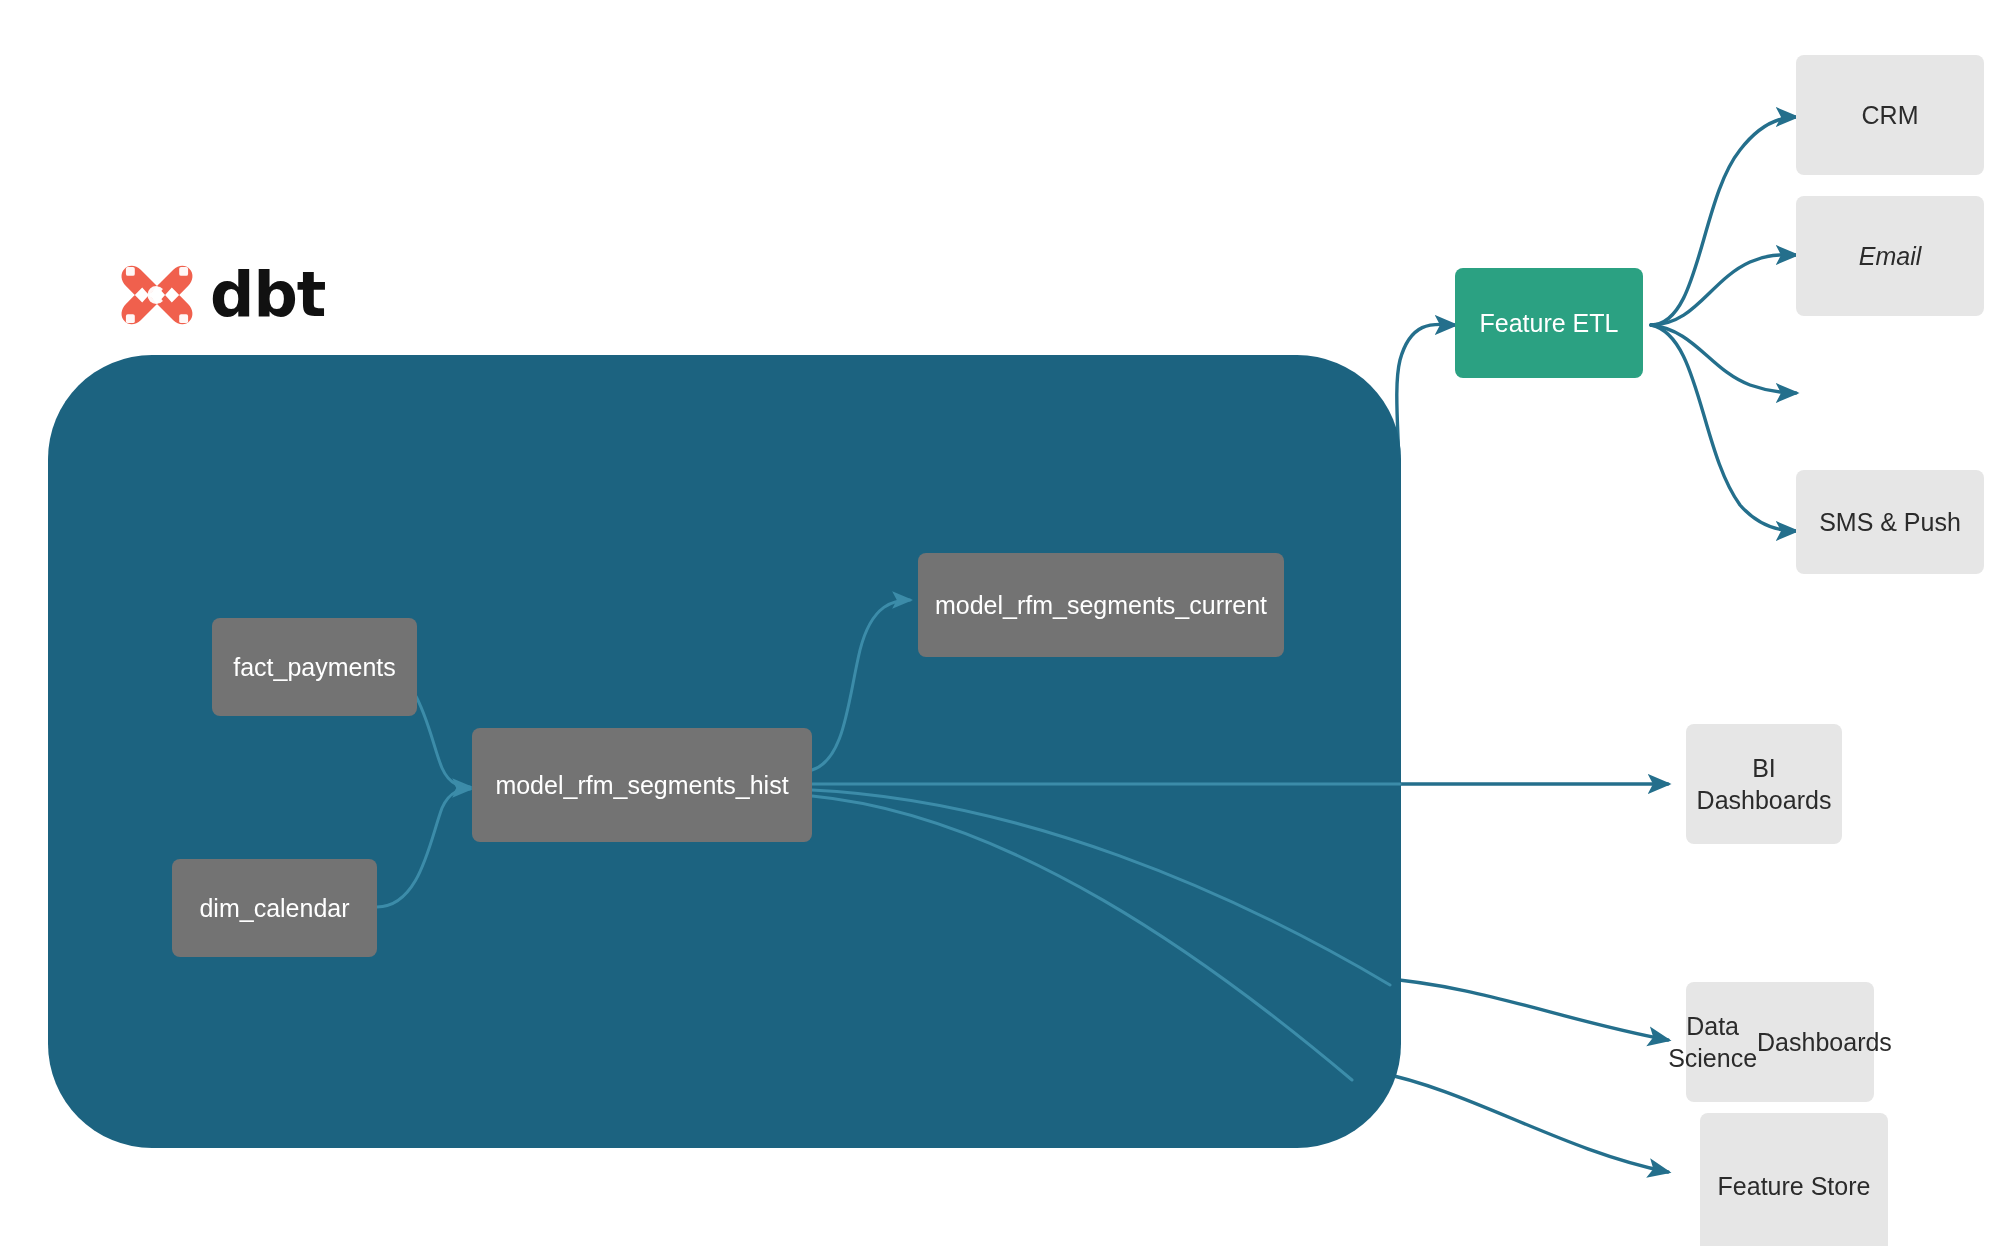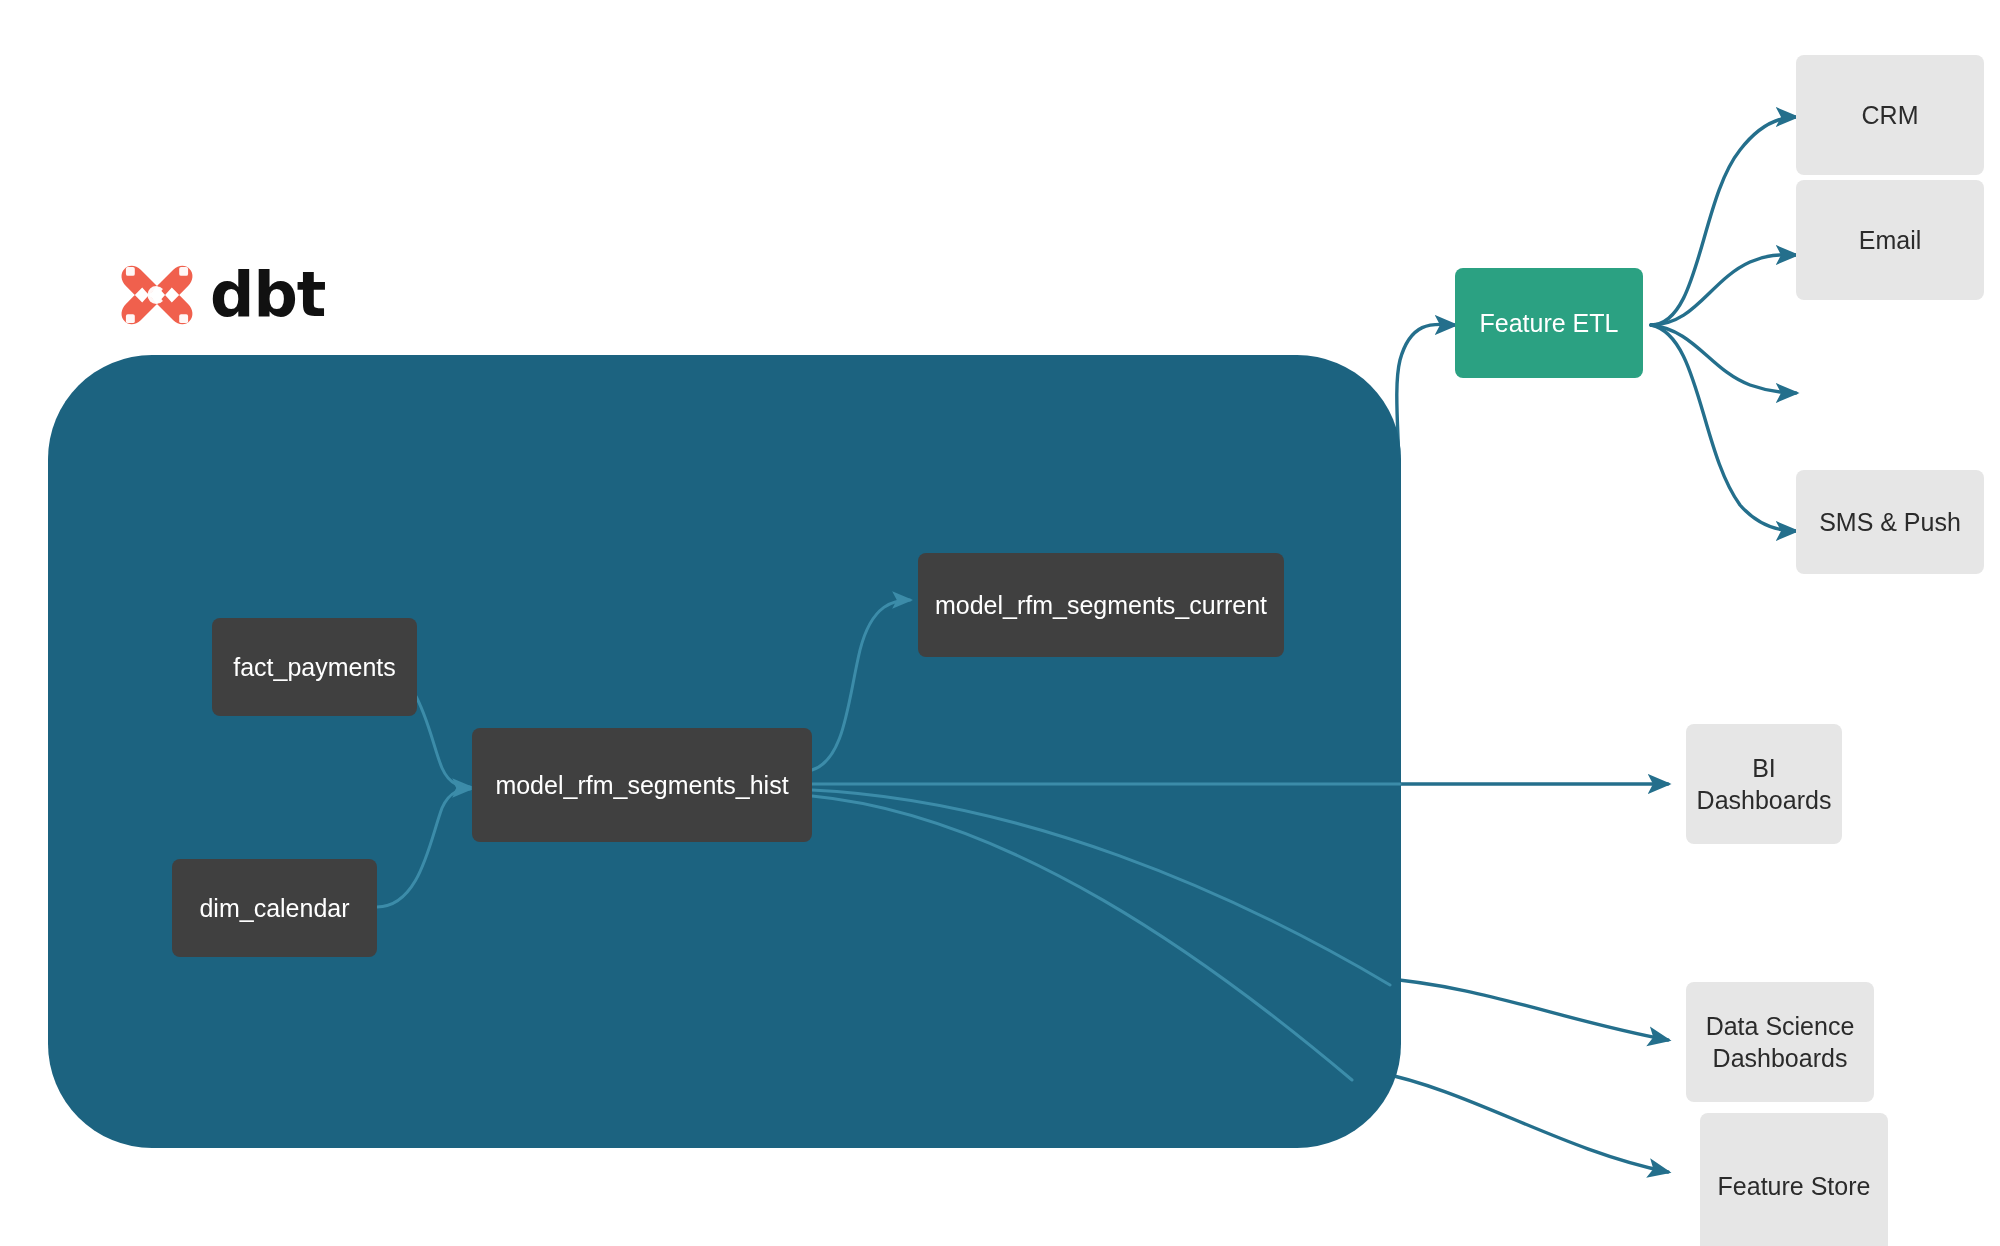--- a/index.html
+++ b/index.html
@@ -70,21 +70,21 @@
     position: absolute;
     display: flex;
     align-items: center;
     justify-content: center;
     text-align: center;
     box-sizing: border-box;
     border-radius: 8px;
     line-height: 1.3;
   }
   .node-model {
-    background: #404040;
+    background: #737373;
     color: #FFFFFF;
     font-size: 25px;
     z-index: 4;
     padding: 0 22px;
   }
   .node-ext {
     background: #E6E6E6;
     color: #2B2B2B;
     font-size: 25px;
     z-index: 4;
@@ -181,34 +181,34 @@
   </div>
 
   <div class="node node-reverse-etl" style="left:1455px; top:268px; width:188px; height:110px;">
     <span>Feature ETL</span>
   </div>
 
   <div class="node node-ext" style="left:1796px; top:55px; width:188px; height:120px;">
     <span>CRM</span>
   </div>
 
-  <div class="node node-ext" style="left:1796px; top:180px; width:188px; height:120px;">
+  <div class="node node-ext" style="left:1796px; top:196px; width:188px; height:120px;font-style:italic;">
     <span>Email</span>
   </div>
 
 
   <div class="node node-ext" style="left:1796px; top:470px; width:188px; height:104px;">
     <span>SMS &amp; Push</span>
   </div>
 
   <div class="node node-ext" style="left:1686px; top:724px; width:156px; height:120px;justify-content:flex-end;">
     <span>BI Dashboards</span>
   </div>
 
-  <div class="node node-ext" style="left:1686px; top:982px; width:188px; height:120px; flex-direction:column;">
+  <div class="node node-ext" style="left:1686px; top:982px; width:188px; height:120px; flex-direction:row;">
     <span>Data Science</span>
     <span>Dashboards</span>
   </div>
 
   <div class="node node-ext" style="left:1700px; top:1113px; width:188px; height:147px;">
     <span>Feature Store</span>
   </div>
 
 </div>
 

